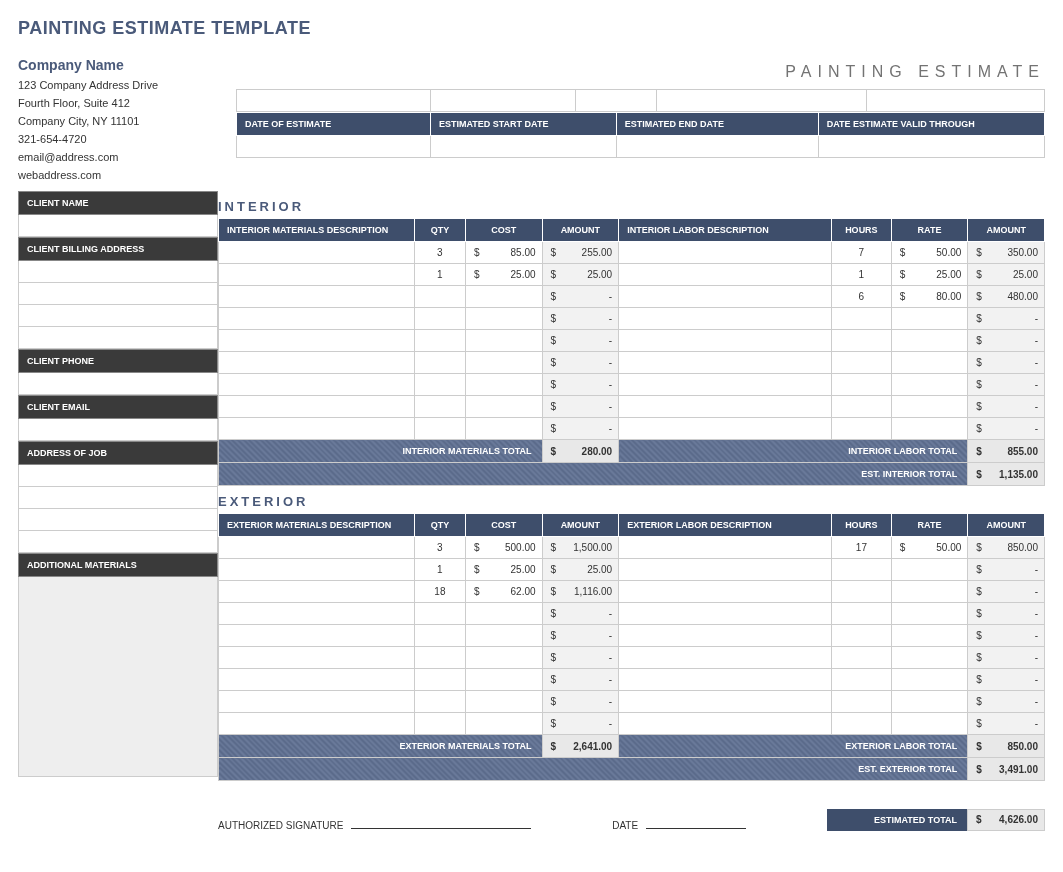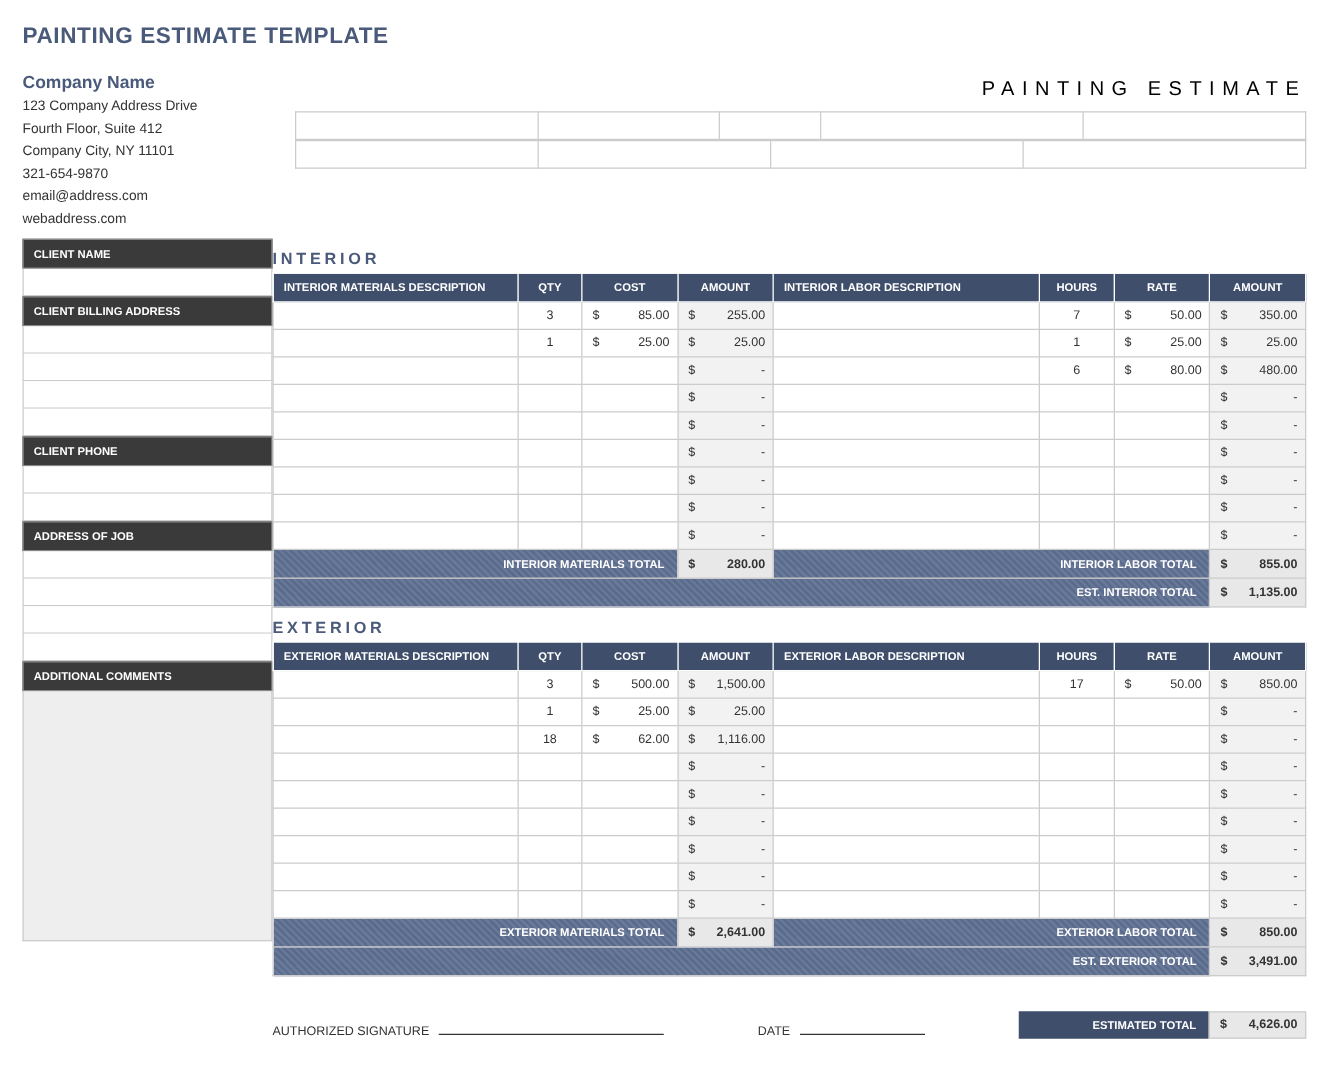--- a/index.html
+++ b/index.html
@@ -2,21 +2,21 @@
 <html><head>
 <meta charset="utf-8">
 <style>
   * { box-sizing: border-box; margin: 0; padding: 0; }
   body { font-family: Arial, sans-serif; font-size: 10px; color: #333; background: #fff; padding: 18px; width: 1063px; }
   .title { font-size: 18px; font-weight: bold; color: #4a5a7a; letter-spacing: 0.5px; margin-bottom: 18px; }
   .topbar { display: flex; justify-content: flex-start; align-items: flex-start; }
   .company { flex: 0 0 200px; }
   .company-name { font-size: 14px; font-weight: bold; color: #4a5a7a; margin-bottom: 6px; }
   .company-line { font-size: 11px; color: #333; margin-bottom: 6px; }
-  .doc-title { font-size: 16px; font-weight: normal; color: #000000; letter-spacing: 6px; text-align: right; margin-top: 6px; }
+  .doc-title { font-size: 16px; font-weight: normal; color: #737373; letter-spacing: 6px; text-align: right; margin-top: 6px; }
   .layout { display: flex; margin-top: 4px; }
   .leftcol { flex: 0 0 200px; }
   .rightcol { flex: 1; }
   .label-dark { background: #3a3a3a; color: #fff; font-size: 9px; font-weight: bold; padding: 6px 8px; border: 1px solid #888; }
   .field-cell { height: 22px; border: 1px solid #ccc; border-top: none; background: #fff; }
   .comments-box { height: 200px; border: 1px solid #ccc; border-top: none; background: #eee; }
   table { border-collapse: collapse; width: 100%; table-layout: fixed; }
   th { background: #3e4e6b; color: #fff; font-size: 9px; font-weight: bold; text-align: left; padding: 6px 8px; border: 1px solid #fff; }
   th.c { text-align: center; }
   td { border: 1px solid #ccc; padding: 4px 6px; font-size: 10px; height: 22px; background: #fff; }
@@ -37,21 +37,21 @@
 <body>
 
 <div class="title">PAINTING ESTIMATE TEMPLATE</div>
 
 <div class="topbar">
   <div class="company">
     <div class="company-name">Company Name</div>
     <div class="company-line">123 Company Address Drive</div>
     <div class="company-line">Fourth Floor, Suite 412</div>
     <div class="company-line">Company City, NY  11101</div>
-    <div class="company-line">321-654-9870</div>
+    <div class="company-line">321-654-4720</div>
     <div class="company-line">email@address.com</div>
     <div class="company-line">webaddress.com</div>
   </div>
   <div style="flex:1; padding-left:18px;">
     <div class="doc-title">PAINTING  ESTIMATE</div>
     <table style="margin-top:8px;">
       <colgroup>
           <col style="width:24%">
           <col style="width:18%">
           <col style="width:10%">
@@ -69,20 +69,26 @@
     </tbody>
       </table>
     <table>
       <colgroup>
           <col style="width:24%">
           <col style="width:23%">
           <col style="width:25%">
           <col style="width:28%">
         </colgroup>
       <tbody>
+          <tr>
+        <th>DATE OF ESTIMATE</th>
+        <th>ESTIMATED START DATE</th>
+        <th>ESTIMATED END DATE</th>
+        <th>DATE ESTIMATE VALID THROUGH</th>
+      </tr>
       <tr>
         <td></td>
         <td></td>
         <td></td>
         <td></td>
       </tr>
     </tbody>
       </table>
   </div>
 </div>
@@ -91,27 +97,28 @@
   <div class="leftcol">
     <div class="label-dark">CLIENT NAME</div>
     <div class="field-cell"></div>
     <div class="label-dark">CLIENT BILLING ADDRESS</div>
     <div class="field-cell"></div>
     <div class="field-cell"></div>
     <div class="field-cell"></div>
     <div class="field-cell"></div>
     <div class="label-dark">CLIENT PHONE</div>
     <div class="field-cell"></div>
+    <div class="label-dark">CLIENT EMAIL</div>
     <div class="field-cell"></div>
     <div class="label-dark">ADDRESS OF JOB</div>
     <div class="field-cell"></div>
     <div class="field-cell"></div>
     <div class="field-cell"></div>
     <div class="field-cell"></div>
-    <div class="label-dark">ADDITIONAL COMMENTS</div>
+    <div class="label-dark">ADDITIONAL MATERIALS</div>
     <div class="comments-box"></div>
   </div>
 
   <div class="rightcol">
 
     <div class="section-title">INTERIOR</div>
     <table>
       <colgroup>
         <col style="width:23%">
           <col style="width:6%">
@@ -622,21 +629,21 @@
               </div>
             </td>
       </tr>
     </tbody>
       </table>
 
     <div class="sig-row">
       <div class="sig-block"><span>AUTHORIZED SIGNATURE</span><span class="sig-line"></span></div>
       <div class="sig-block"><span>DATE</span><span class="sig-line" style="width:100px;"></span></div>
       <div style="display:flex;">
-        <div class="total-label-blue" style="width:152px;">ESTIMATED TOTAL</div>
+        <div class="total-label-blue" style="width:140px;">ESTIMATED TOTAL</div>
         <div style="width:78px; border:1px solid #ccc; background:#e8e8e8; font-weight:bold; padding:4px 6px;">
             <div class="money">
               <span class="s">$</span>
               <span class="v">4,626.00</span>
             </div>
           </div>
       </div>
     </div>
   </div>
 </div>

